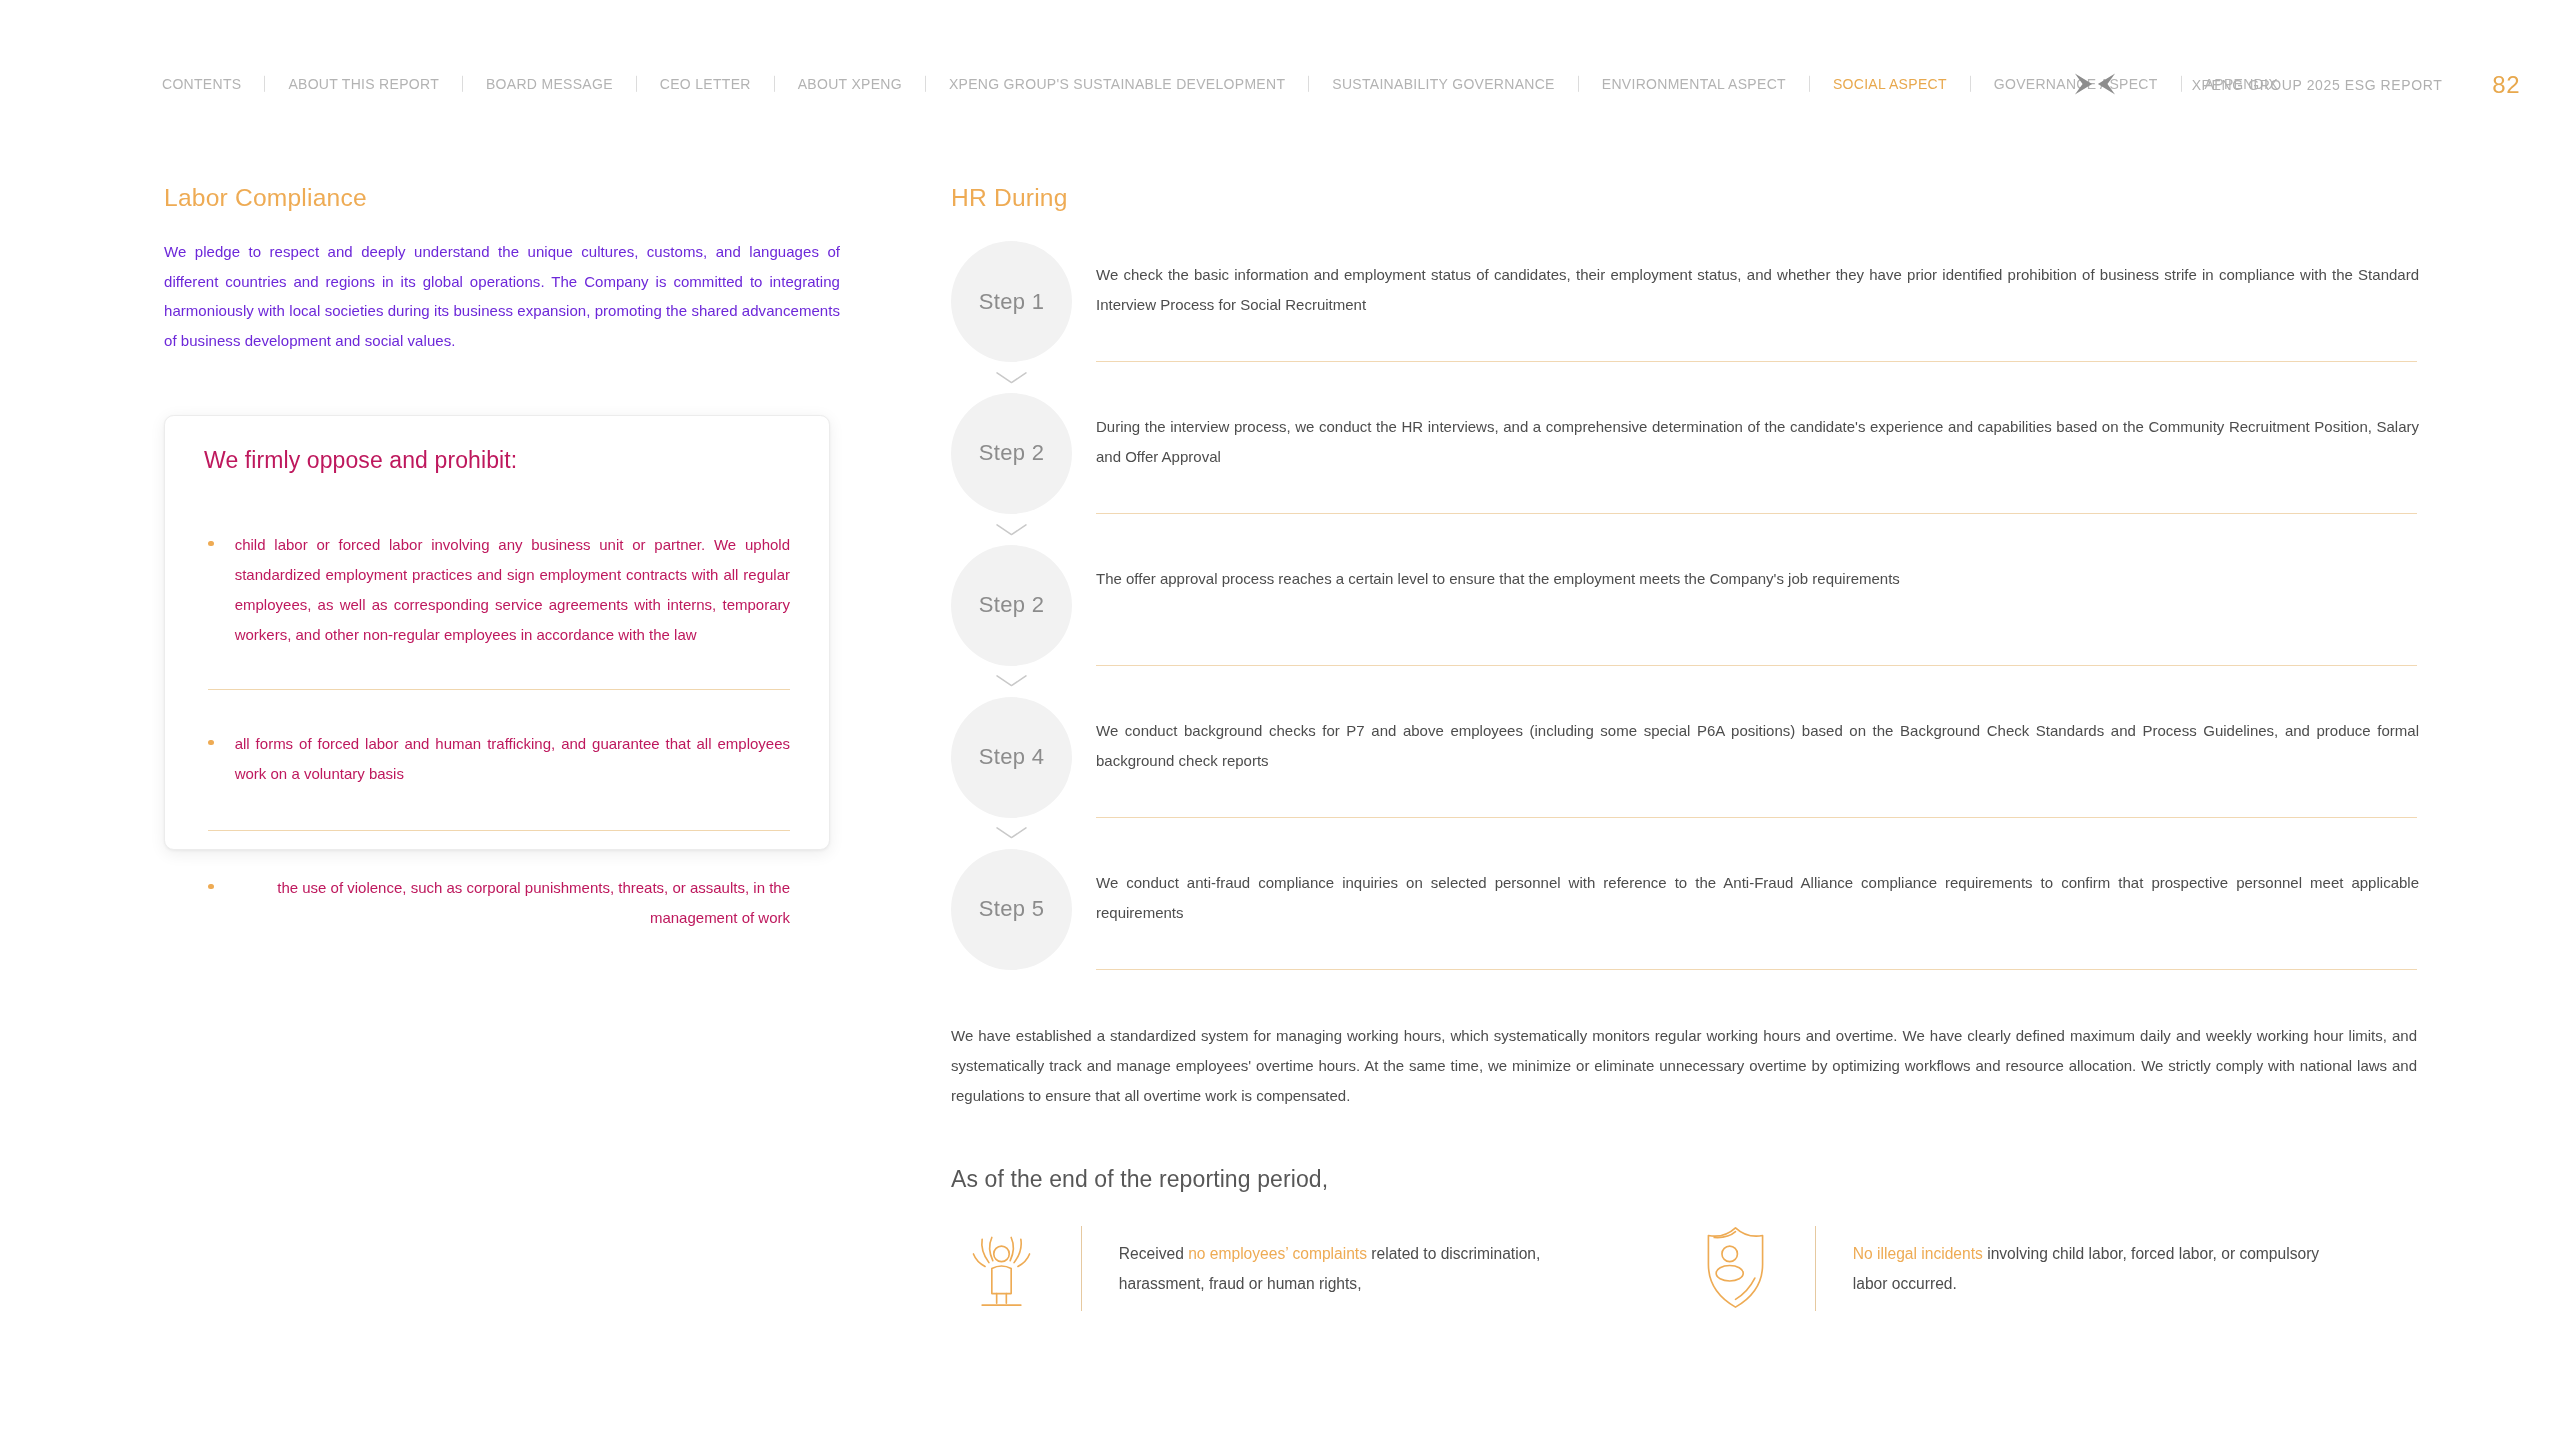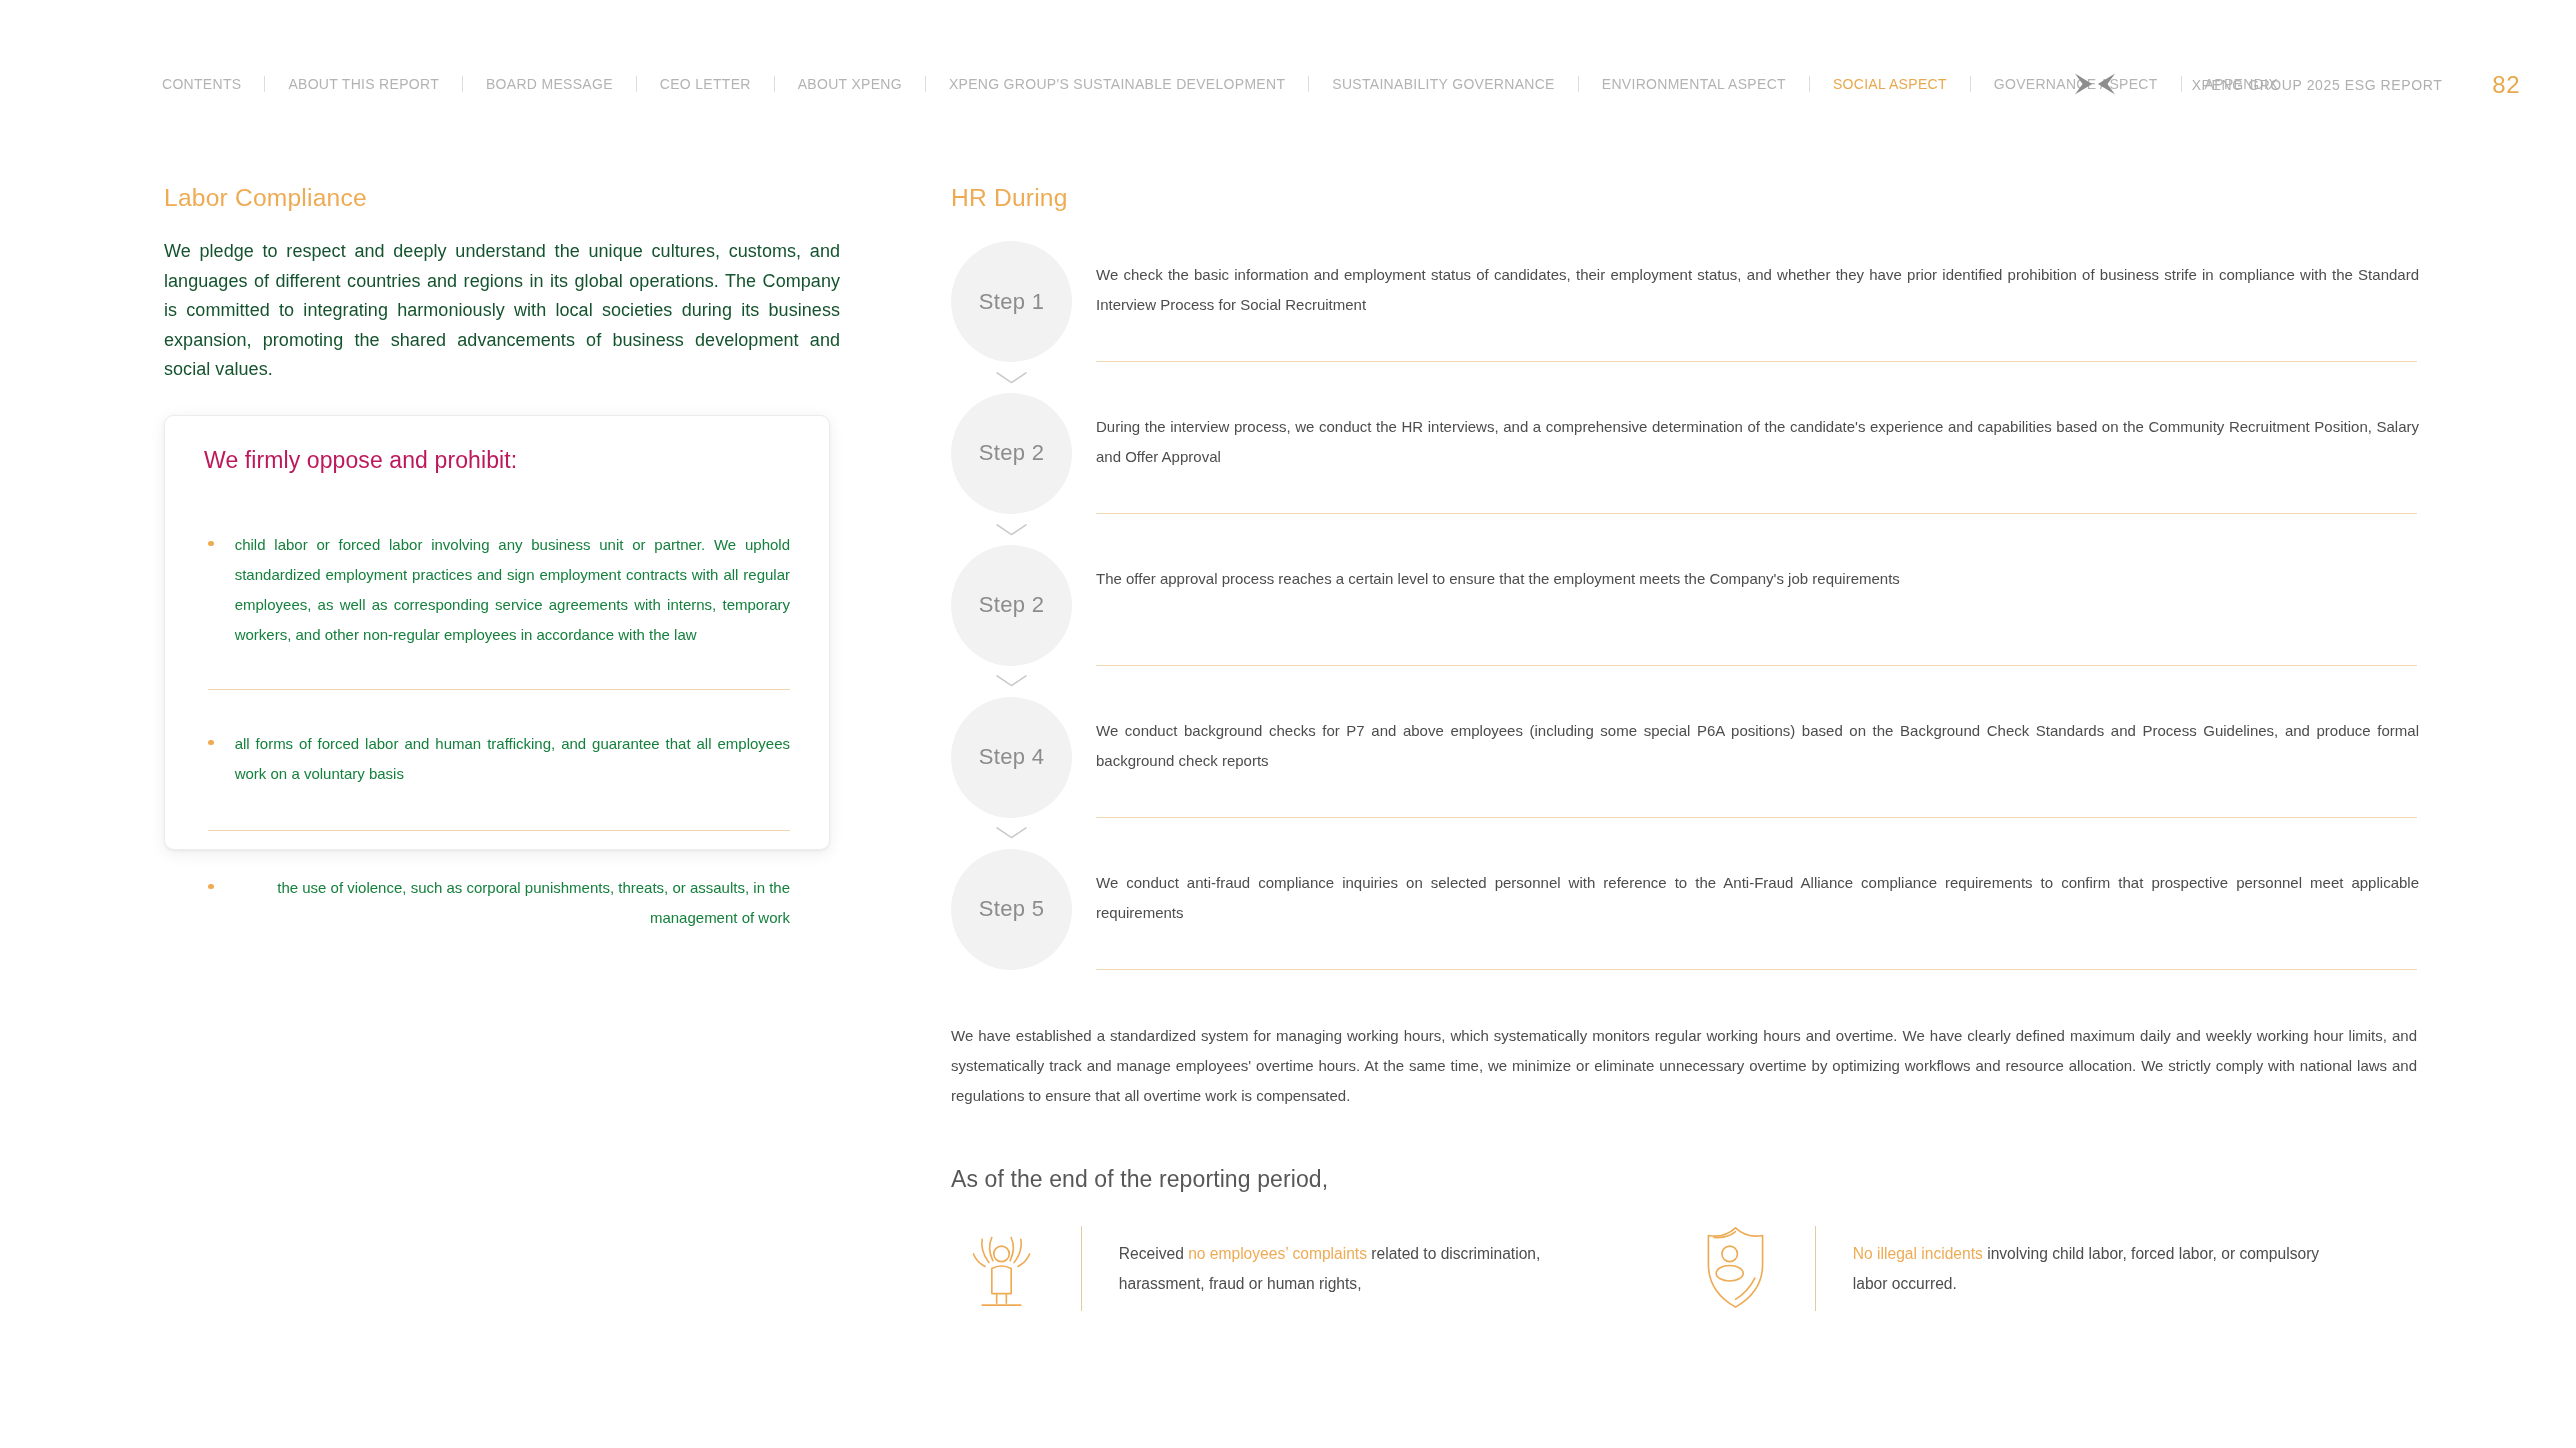--- a/index.html
+++ b/index.html
@@ -45,21 +45,21 @@
 
   
   .col-left{position:absolute;left:164px;top:184px;width:676px;}
   .col-right{position:absolute;left:951px;top:184px;width:1468px;}
 
   .sec-title{
     font-size:24.6px;color:#eeab54;letter-spacing:0.2px;margin:0 0 25px 0;
     font-weight:400;
   }
   .body-p{
-    font-size:18px;line-height:29.5px;color:#14532d;margin:0;
+    font-size:15px;line-height:29.5px;color:#6d28d9;margin:0;
     text-align:justify;letter-spacing:0.05px;
   }
 
   
   .card{
     position:absolute;left:164px;top:415px;width:666px;height:435px;
     background:#ffffff;
     border:1px solid #ececec;
     border-radius:9.7px;
     box-shadow:0 3.9px 15.5px rgba(0,0,0,.07), 0 1px 2.9px rgba(0,0,0,.05);
@@ -69,21 +69,21 @@
     position:absolute;left:39px;top:31px;
     font-size:23px;color:#be185d;font-weight:400;letter-spacing:0.1px;
   }
   .card-body{position:absolute;left:39px;top:114px;right:39px;}
   .bullet-row{display:flex;align-items:flex-start;}
   .dot{
     width:5.8px;height:5.8px;border-radius:50%;background:#eeab54;
     margin:10.6px 21px 0 3.9px;flex:0 0 auto;
   }
   .bullet-text{
-    font-size:15px;line-height:30px;color:#15803d;text-align:justify;
+    font-size:15px;line-height:30px;color:#be185d;text-align:justify;
     flex:1;
   }
   .bullet-text.nojust{text-align:right;}
   .card-rule{height:1px;background:#f0d6ae;margin:39px 0 39px 3.9px;}
   .card-rule.r2{margin:41px 0 42px 3.9px;}
 
   
   .steps{position:absolute;left:951px;top:241px;width:1468px;}
   .step-row{position:relative;display:flex;align-items:flex-start;}
   .step-circle{

